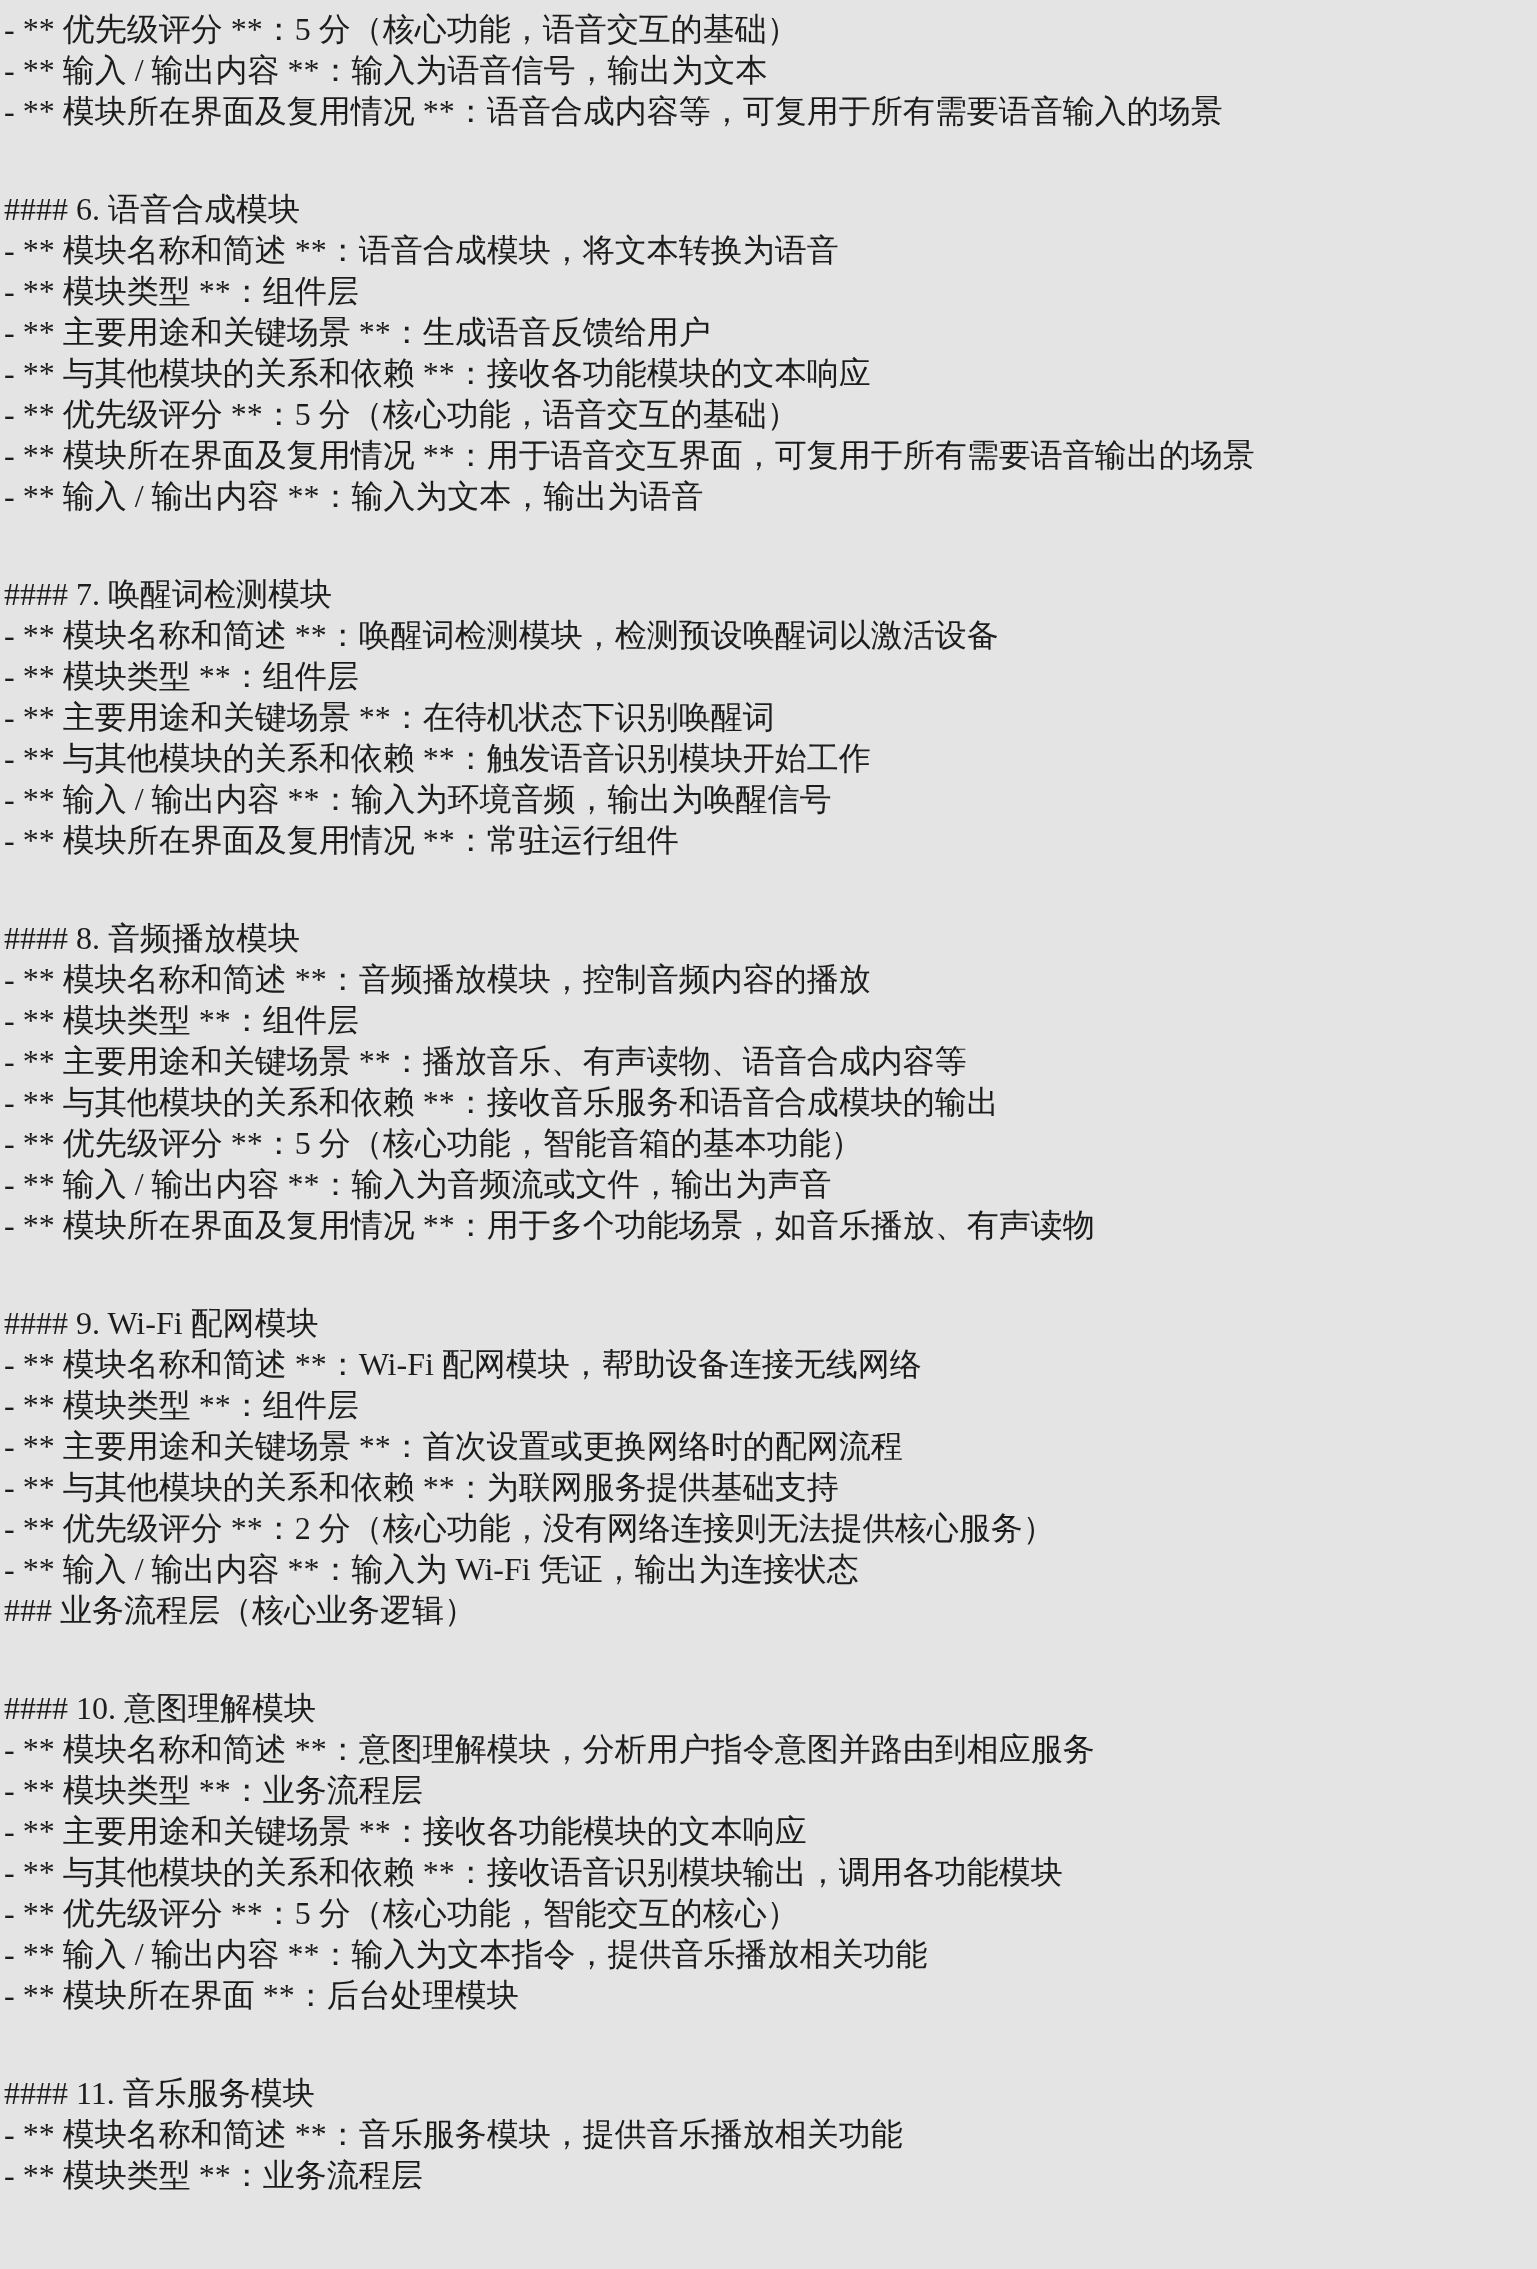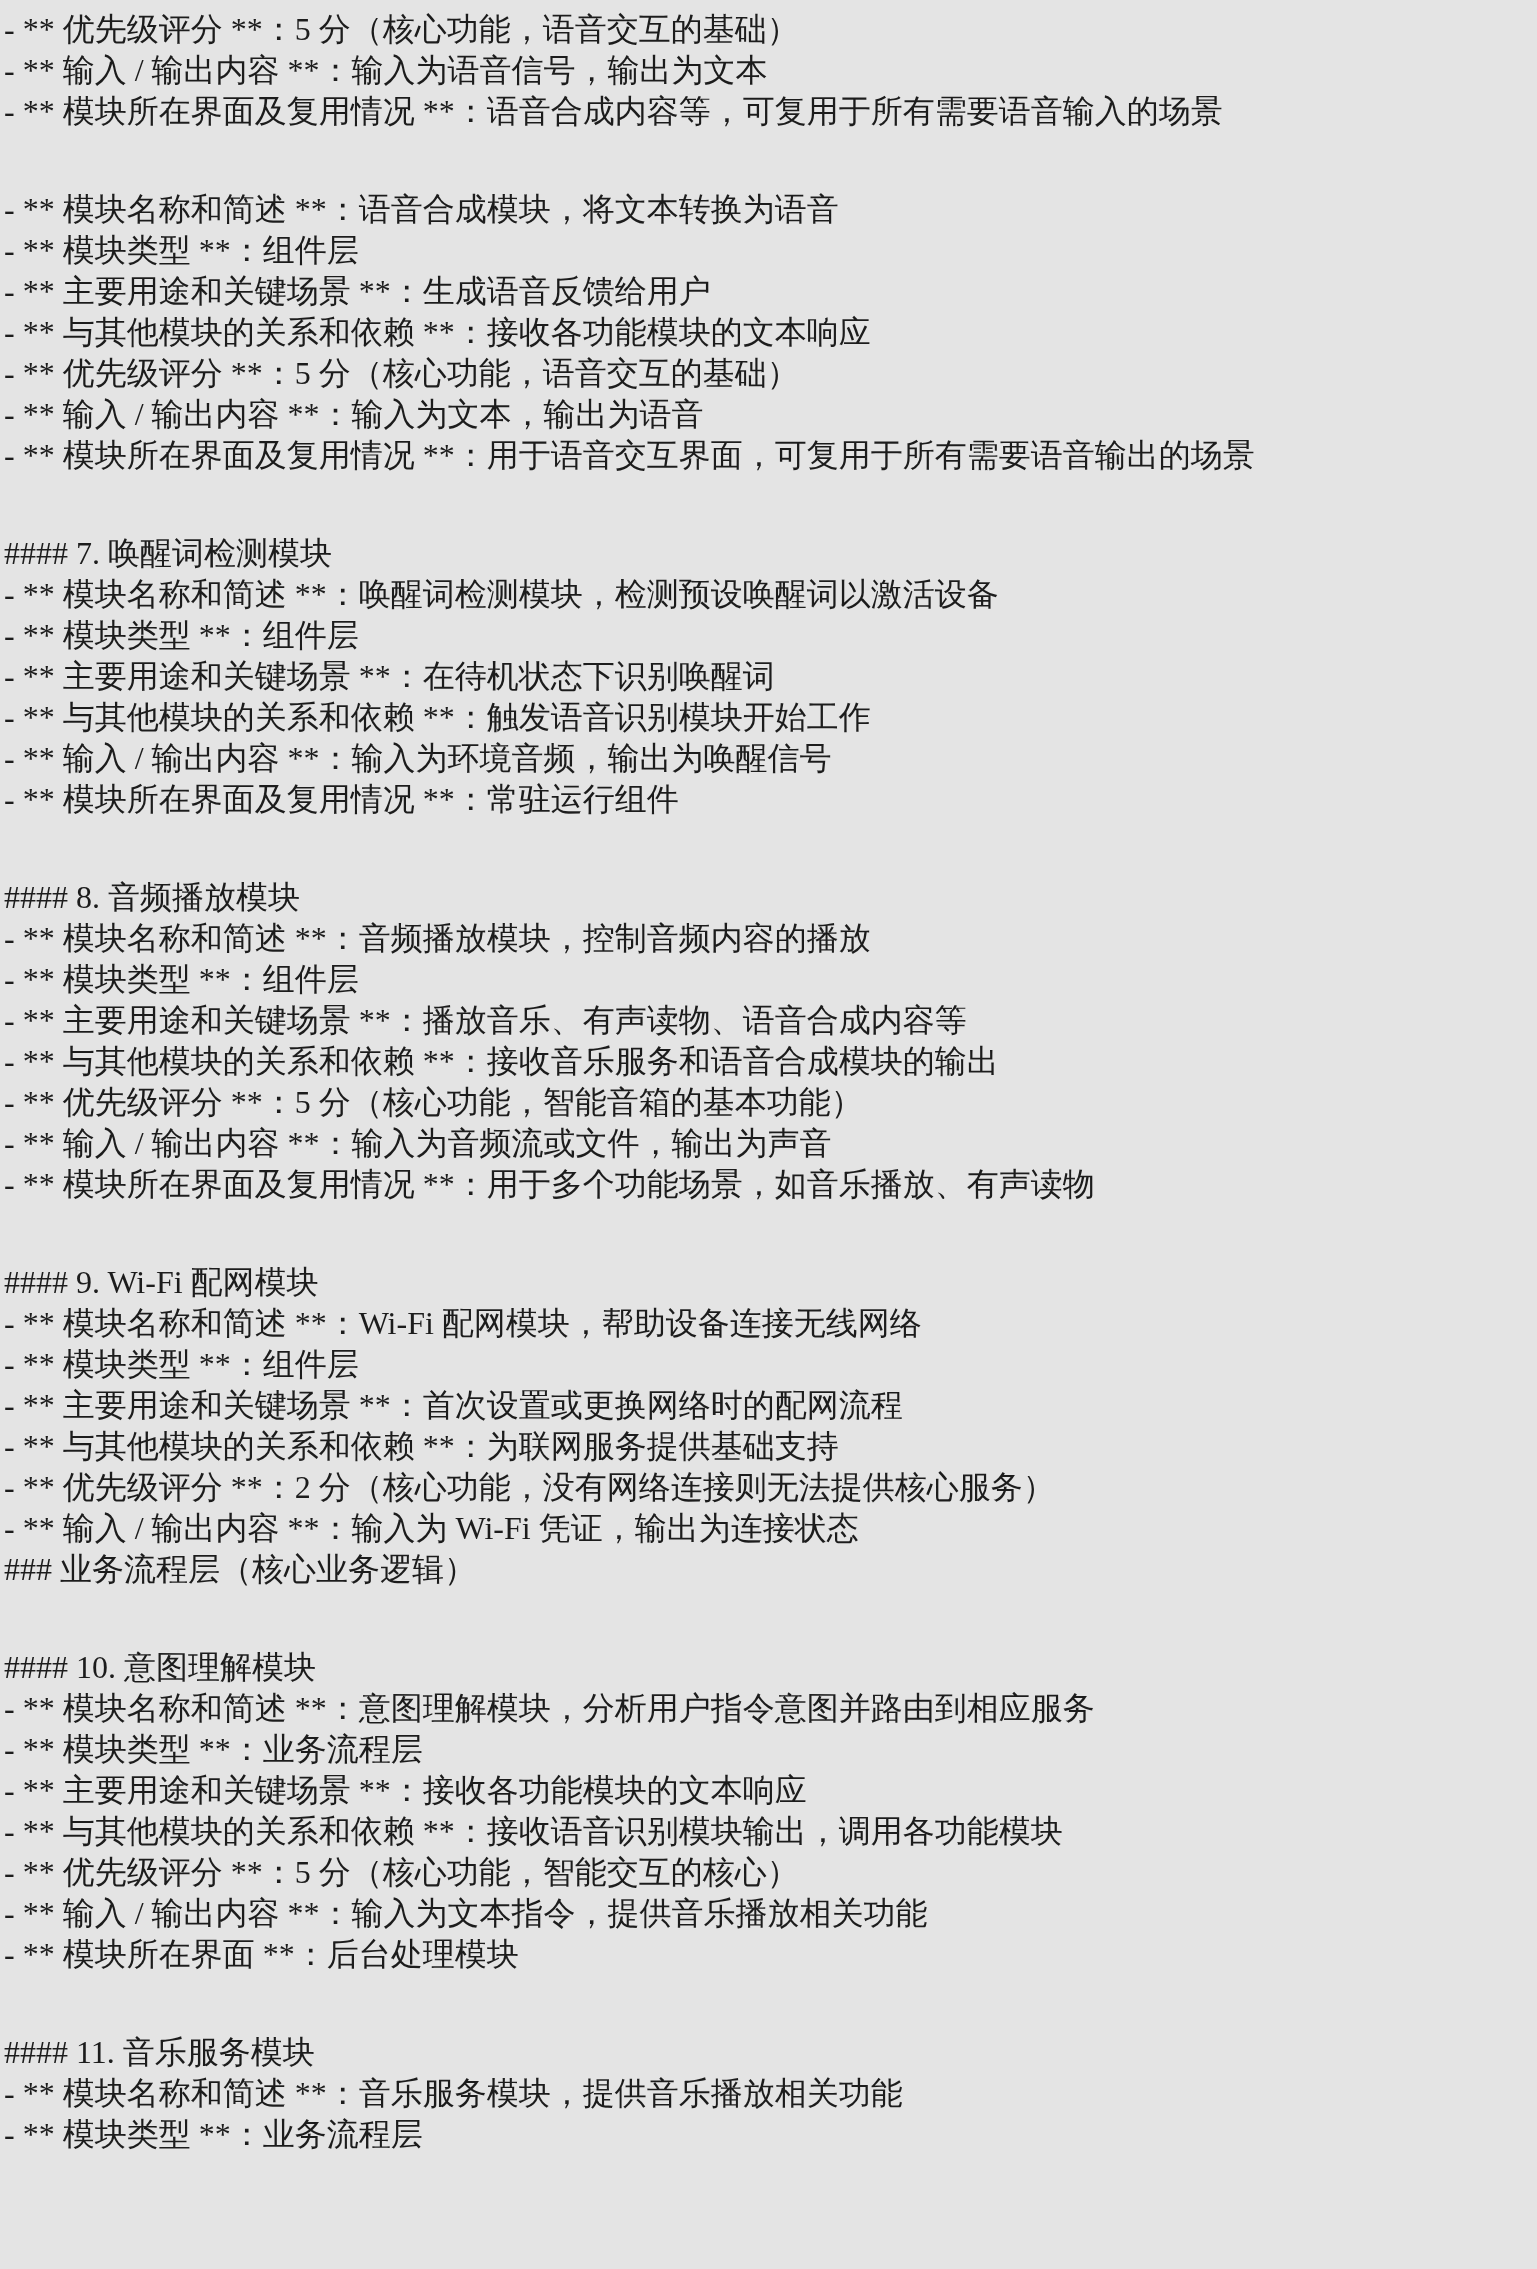--- a/index.html
+++ b/index.html
@@ -35,27 +35,28 @@
 <body>
 
 <div class="doc">
   <div>
       <div class="block">
         <div class="line">- ** 优先级评分 **：5 分（核心功能，语音交互的基础）</div>
         <div class="line">- ** 输入 / 输出内容 **：输入为语音信号，输出为文本</div>
         <div class="line">- ** 模块所在界面及复用情况 **：语音合成内容等，可复用于所有需要语音输入的场景</div>
       </div>
       <div class="block gap">
+        <div class="line heading">#### 6. 语音合成模块</div>
         <div class="line">- ** 模块名称和简述 **：语音合成模块，将文本转换为语音</div>
         <div class="line">- ** 模块类型 **：组件层</div>
         <div class="line">- ** 主要用途和关键场景 **：生成语音反馈给用户</div>
         <div class="line">- ** 与其他模块的关系和依赖 **：接收各功能模块的文本响应</div>
         <div class="line">- ** 优先级评分 **：5 分（核心功能，语音交互的基础）</div>
+        <div class="line">- ** 模块所在界面及复用情况 **：用于语音交互界面，可复用于所有需要语音输出的场景</div>
         <div class="line">- ** 输入 / 输出内容 **：输入为文本，输出为语音</div>
-        <div class="line">- ** 模块所在界面及复用情况 **：用于语音交互界面，可复用于所有需要语音输出的场景</div>
       </div>
       <div class="block gap">
         <div class="line heading">#### 7. 唤醒词检测模块</div>
         <div class="line">- ** 模块名称和简述 **：唤醒词检测模块，检测预设唤醒词以激活设备</div>
         <div class="line">- ** 模块类型 **：组件层</div>
         <div class="line">- ** 主要用途和关键场景 **：在待机状态下识别唤醒词</div>
         <div class="line">- ** 与其他模块的关系和依赖 **：触发语音识别模块开始工作</div>
         <div class="line">- ** 输入 / 输出内容 **：输入为环境音频，输出为唤醒信号</div>
         <div class="line">- ** 模块所在界面及复用情况 **：常驻运行组件</div>
       </div>

